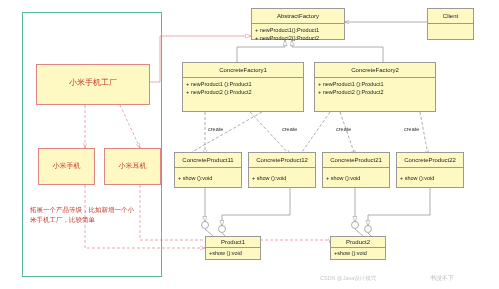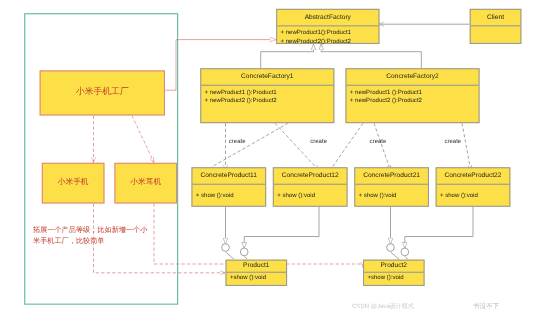--- a/index.html
+++ b/index.html
@@ -1,19 +1,19 @@
 <!DOCTYPE html>
 <html><head>
 <meta charset="utf-8">
 <style>
   html,body{margin:0;padding:0;}
   body{width:499px;height:289px;background:#ffffff;font-family:"Liberation Sans",sans-serif;overflow:hidden;position:relative;}
   #stage{position:absolute;left:0;top:0;width:499px;height:289px;}
   svg.layer{position:absolute;left:0;top:0;width:499px;height:289px;pointer-events:none;}
-  .box{position:absolute;box-sizing:border-box;background:#fde047;}
+  .box{position:absolute;box-sizing:border-box;background:#fef9c3;}
   .uml{border:1px solid #9a9a9a;}
   .uml .t{font-size:6px;text-align:center;padding:3px 0 3px 0;color:#222;line-height:8px;}
   .uml .sec{border-top:1px solid #9a9a9a;font-size:5.5px;padding:2px 3px;color:#222;line-height:8px;}
   .uml .sec div{white-space:nowrap;}
   .red{border:1px solid #e08585;}
   .red .t{color:#c0392b;}
   .grp{position:absolute;box-sizing:border-box;border:1px solid #59b89c;background:transparent;}
   .note{position:absolute;font-size:6.5px;color:#c0392b;line-height:10px;width:110px;}
   .lbl{position:absolute;font-size:5.5px;color:#333;}
   .wm{position:absolute;font-size:5.5px;color:#c9c9c9;}

